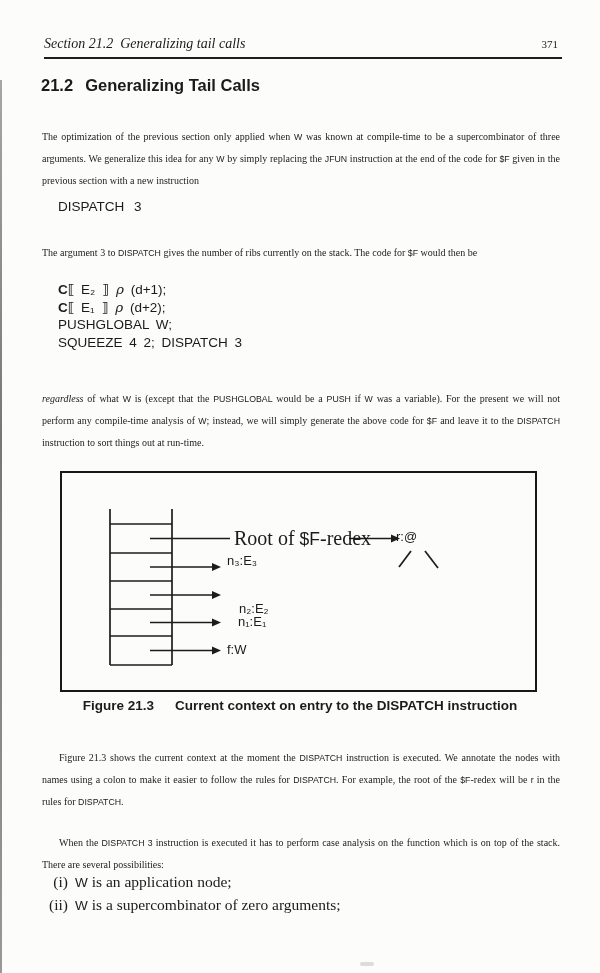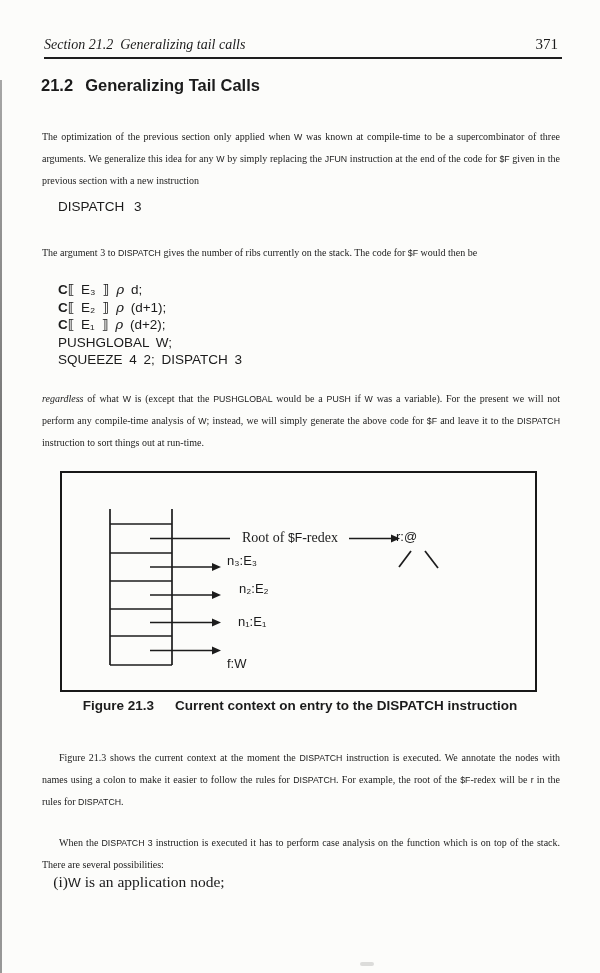--- a/index.html
+++ b/index.html
@@ -10,21 +10,21 @@
   }
   
   .k-rm{}
   .k-sf{font-family:"Liberation Sans","DejaVu Sans",sans-serif; font-size:0.875em;}
   .k-sfb{font-family:"Liberation Sans","DejaVu Sans",sans-serif; font-weight:bold;}
   .k-it{font-style:italic;}
   .k-grk{font-family:"DejaVu Serif","Liberation Serif",serif; font-style:italic;}
 
   .hdr{position:absolute; left:44px; top:36px; width:514px; display:flex; justify-content:space-between; align-items:baseline;}
   .hdr-left{font-style:italic; font-size:14px; white-space:pre;}
-  .hdr-num{font-size:15px;}
+  .hdr-num{font-size:11px;}
   .rule{position:absolute; left:44px; top:57px; width:518px; height:2px; background:#1e1e1e;}
 
   .h2{position:absolute; left:41px; top:76px; display:flex; gap:12px;
       font-family:"Liberation Sans","DejaVu Sans",sans-serif; font-weight:bold; font-size:16.5px;}
 
   .para{position:absolute; left:42px; width:518px; text-align:justify;
         font-size:10px; line-height:21px;}
   #para-intro{top:116px;}
   #para-arg{top:232px;}
   #para-regardless{top:378px;}
@@ -37,29 +37,29 @@
   #code{position:absolute; left:58px; top:281px;
         font-family:"Liberation Sans","DejaVu Sans",sans-serif; font-size:13.5px;
         line-height:17.5px; word-spacing:3px;}
   .code-line{white-space:pre;}
 
   #figure{position:absolute; left:60px; top:471px; width:473px; height:217px;
           border:2.5px solid #181818; background:#fcfcfa;}
   #figure svg{position:absolute; left:0; top:0;}
   .fig-label{position:absolute; font-family:"Liberation Sans","DejaVu Sans",sans-serif;
              font-size:13px; line-height:16px; white-space:pre;}
-  #root-label{left:172px; top:56px; font-family:"Liberation Serif",serif; font-size:14px; line-height:18px;margin-left:8px;}
+  #root-label{left:172px; top:56px; font-family:"Liberation Serif",serif; font-size:20px; line-height:18px;}
 
   #caption{position:absolute; left:0; top:698px; width:600px; display:flex; justify-content:center; gap:21px;
            font-family:"Liberation Sans","DejaVu Sans",sans-serif; font-weight:bold; font-size:13.5px;}
 
   #list{position:absolute; left:40px; top:871px; width:518px; font-size:15.5px; line-height:21.5px;}
   .list-row{display:flex;}
   .list-marker{width:28px; text-align:right; flex:none;}
-  .list-text{}
+  .list-text{margin-left:7px;}
 
   .edge-artifact{position:absolute; left:0; top:80px; width:2px; height:893px;
                  background:linear-gradient(#8a8a8a,#4a4a4a 40%,#777); opacity:.75;}
   .smudge{position:absolute; left:360px; top:962px; width:14px; height:4px;
           background:#dcdcda; border-radius:2px;}
 </style>
 </head>
 <body>
 
 <div id="page">
@@ -77,21 +77,20 @@
     <span>Generalizing Tail Calls</span>
   </div>
 
   <p class="para" id="para-intro"><span class="k-rm">The optimization of the previous section only applied when </span><span class="k-sf">W</span><span class="k-rm"> was known at compile-time to be a supercombinator of three arguments. We generalize this idea for any </span><span class="k-sf">W</span><span class="k-rm"> by simply replacing the </span><span class="k-sf">JFUN</span><span class="k-rm"> instruction at the end of the code for </span><span class="k-sf">$F</span><span class="k-rm"> given in the previous section with a new instruction</span></p>
 
   <div class="stmt">DISPATCH 3</div>
 
   <p class="para" id="para-arg"><span class="k-rm">The argument 3 to </span><span class="k-sf">DISPATCH</span><span class="k-rm"> gives the number of ribs currently on the stack. The code for </span><span class="k-sf">$F</span><span class="k-rm"> would then be</span></p>
 
   <div id="code">
-    <div class="code-line"><span class="k-sfb">C⟦</span><span class="k-rm"> E₃ </span><span class="k-sfb">⟧</span><span class="k-grk"> ρ</span><span class="k-rm"> d;</span></div>
     <div class="code-line"><span class="k-sfb">C⟦</span><span class="k-rm"> E₂ </span><span class="k-sfb">⟧</span><span class="k-grk"> ρ</span><span class="k-rm"> (d+1);</span></div>
     <div class="code-line"><span class="k-sfb">C⟦</span><span class="k-rm"> E₁ </span><span class="k-sfb">⟧</span><span class="k-grk"> ρ</span><span class="k-rm"> (d+2);</span></div>
     <div class="code-line"><span class="k-rm">PUSHGLOBAL W;</span></div>
     <div class="code-line"><span class="k-rm">SQUEEZE 4 2; DISPATCH 3</span></div>
   </div>
 
   <p class="para" id="para-regardless"><span class="k-it">regardless</span><span class="k-rm"> of what </span><span class="k-sf">W</span><span class="k-rm"> is (except that the </span><span class="k-sf">PUSHGLOBAL</span><span class="k-rm"> would be a </span><span class="k-sf">PUSH</span><span class="k-rm"> if </span><span class="k-sf">W</span><span class="k-rm"> was a variable). For the present we will not perform any compile-time analysis of </span><span class="k-sf">W</span><span class="k-rm">; instead, we will simply generate the above code for </span><span class="k-sf">$F</span><span class="k-rm"> and leave it to the </span><span class="k-sf">DISPATCH</span><span class="k-rm"> instruction to sort things out at run-time.</span></p>
 
   <div id="figure">
     <svg width="473" height="217" viewBox="0 0 473 217">
@@ -122,34 +121,38 @@
         <polygon points="150,90 150,98 159,94"></polygon>
         <polygon points="150,118 150,126 159,122"></polygon>
         <polygon points="150,145.5 150,153.5 159,149.5"></polygon>
         <polygon points="150,173.5 150,181.5 159,177.5"></polygon>
         <polygon points="329,61.5 329,69.5 338,65.5"></polygon>
       </g>
     </svg>
     <div class="fig-label" id="root-label"><span class="k-rm">Root of </span><span class="k-sf">$F</span><span class="k-rm">-redex</span></div>
     <div class="fig-label" style="left:334px; top:56px;">r:@</div>
     <div class="fig-label" style="left:165px; top:80px;">n₃:E₃</div>
-    <div class="fig-label" style="left:165px; top:108px;padding-left:12px;">n₂:E₂</div>
+    <div class="fig-label" style="left:165px; top:128px;padding-left:12px;">n₂:E₂</div>
     <div class="fig-label" style="left:176px; top:141px;">n₁:E₁</div>
-    <div class="fig-label" style="left:165px; top:169px;margin-top:14px;">f:W</div>
+    <div class="fig-label" style="left:165px; top:169px;">f:W</div>
   </div>
 
   <div id="caption">
     <span>Figure 21.3</span>
     <span>Current context on entry to the DISPATCH instruction</span>
   </div>
 
   <p class="para" id="para-figure"><span class="k-rm">Figure 21.3 shows the current context at the moment the </span><span class="k-sf">DISPATCH</span><span class="k-rm"> instruction is executed. We annotate the nodes with names using a colon to make it easier to follow the rules for </span><span class="k-sf">DISPATCH</span><span class="k-rm">. For example, the root of the </span><span class="k-sf">$F</span><span class="k-rm">-redex will be </span><span class="k-sf">r</span><span class="k-rm"> in the rules for </span><span class="k-sf">DISPATCH</span><span class="k-rm">.</span></p>
   <p class="para" id="para-when"><span class="k-rm">When the </span><span class="k-sf">DISPATCH 3</span><span class="k-rm"> instruction is executed it has to perform case analysis on the function which is on top of the stack. There are several possibilities:</span></p>
 
   <div id="list">
     <div class="list-row">
       <span class="list-marker">(i)</span>
       <span class="list-text"><span class="k-sf">W</span><span class="k-rm"> is an application node;</span></span>
     </div>
+    <div class="list-row">
+      <span class="list-marker">(ii)</span>
+      <span class="list-text"><span class="k-sf">W</span><span class="k-rm"> is a supercombinator of zero arguments;</span></span>
+    </div>
   </div>
 
   <div class="smudge"></div>
 </div>
 
 </body></html>

